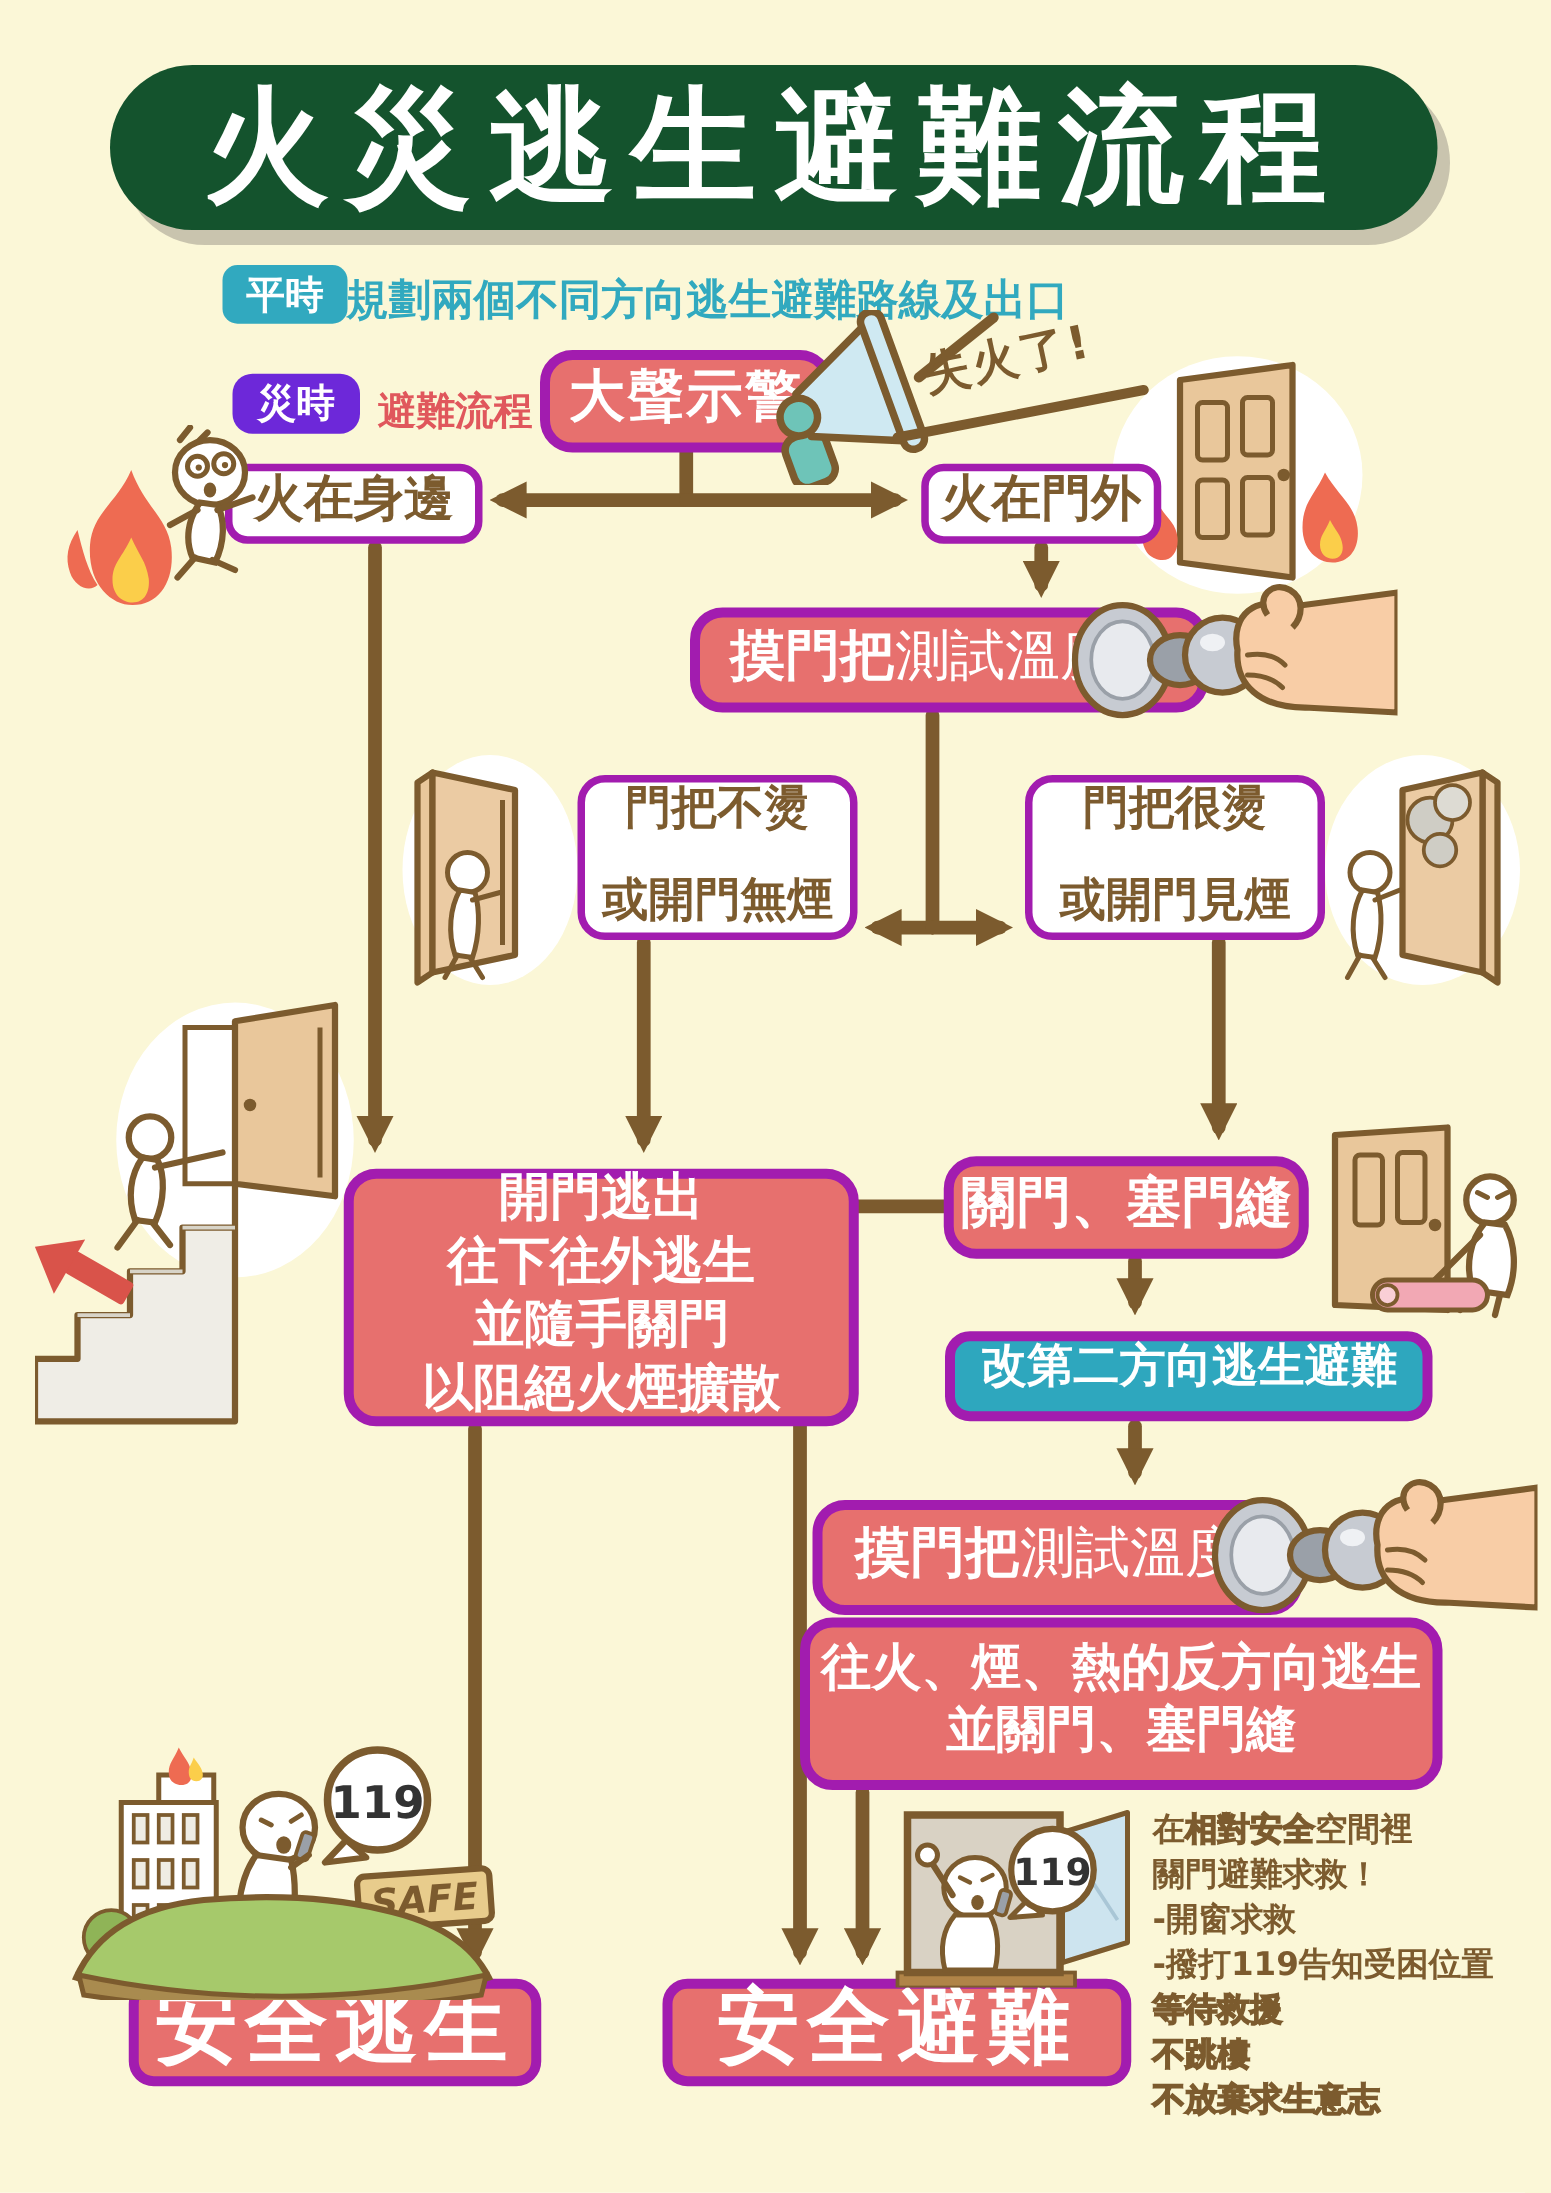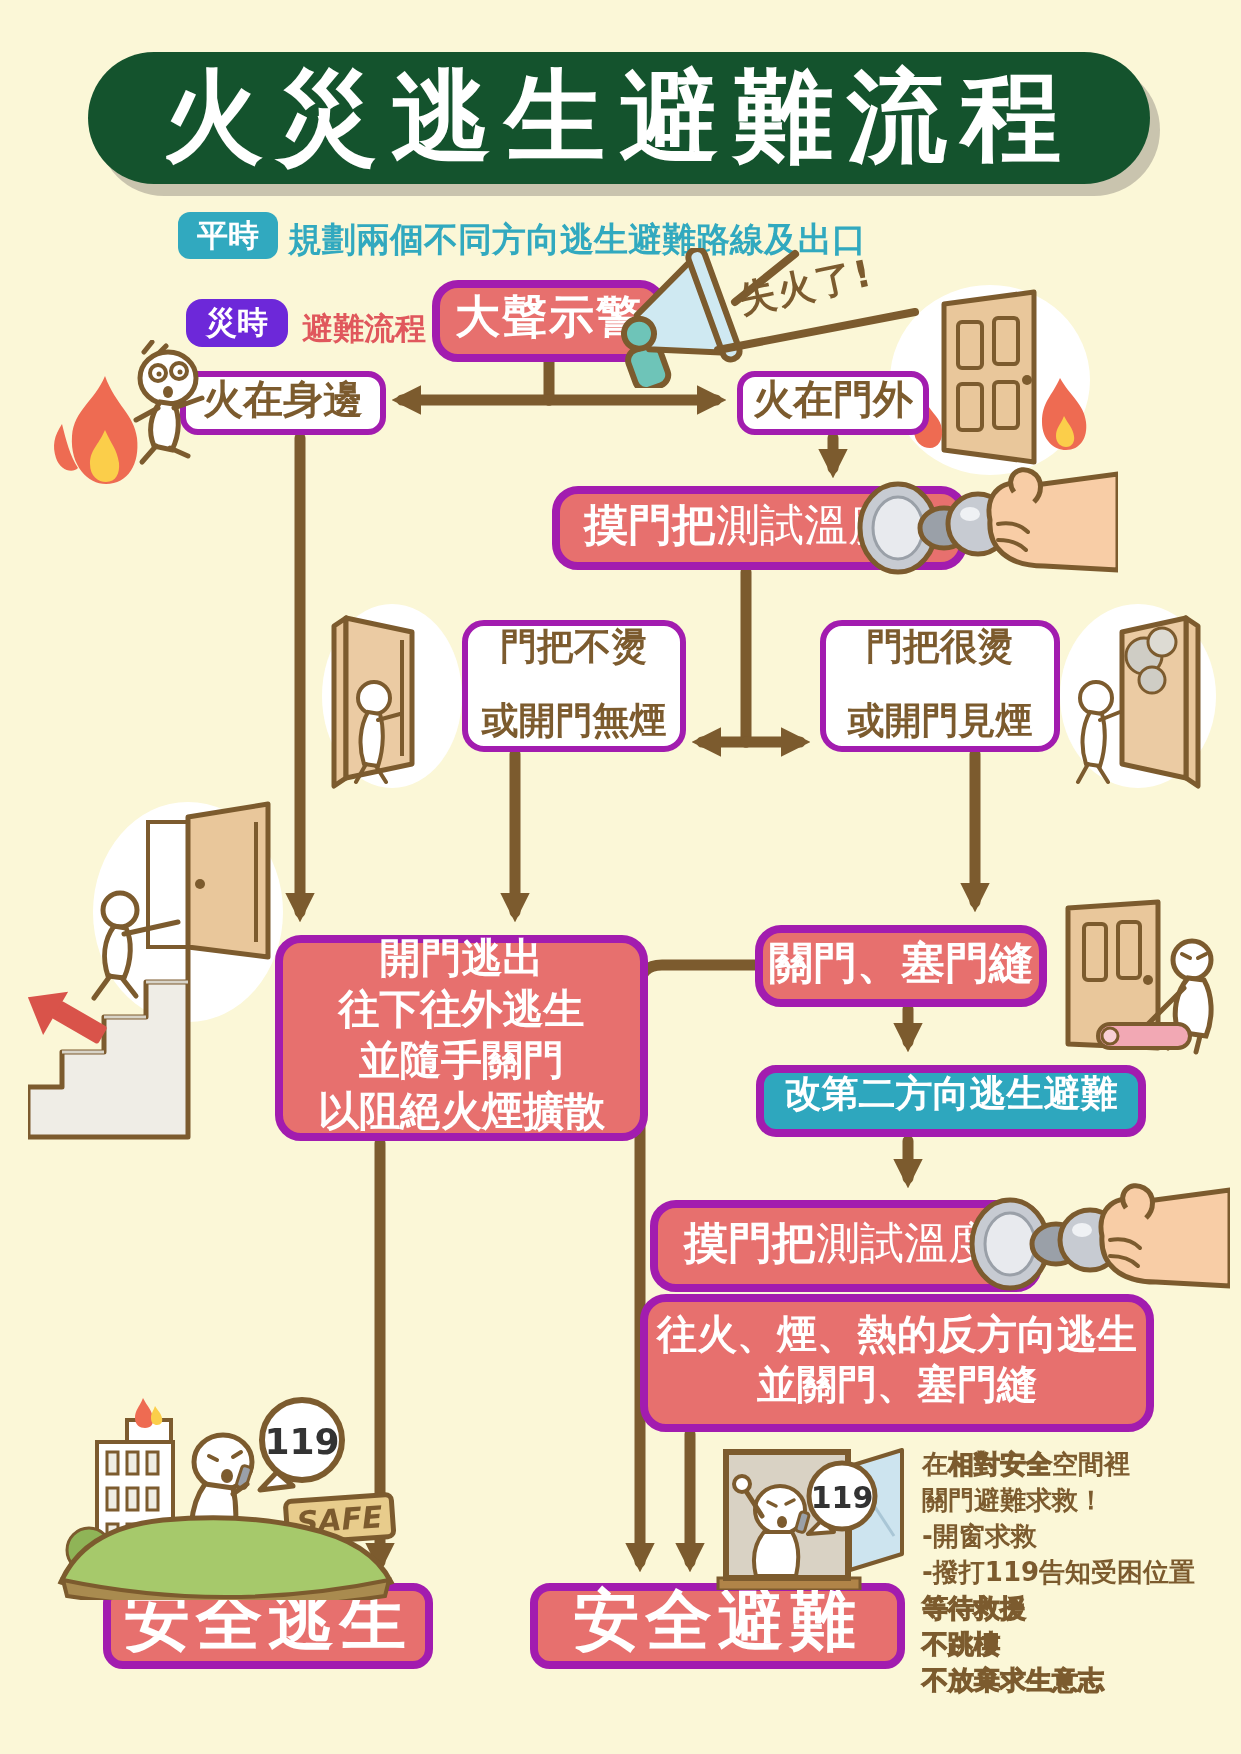--- a/index.html
+++ b/index.html
@@ -73,21 +73,21 @@
     <path d="M975,754 V902" marker-end="url(#ah)"></path>
     <path d="M757,965 H662 Q640,965 640,987 V1562" marker-end="url(#ah)"></path>
     <path d="M908,1009 V1042" marker-end="url(#ah)"></path>
     <path d="M908,1141 V1178" marker-end="url(#ah)"></path>
     <path d="M690,1434 V1562" marker-end="url(#ah)"></path>
   </svg>
 
   <div class="abs title-band" style="left:88px;top:52px;width:1062px;height:132px">火災逃生避難流程</div>
 
   <div class="abs badge teal" style="left:178px;top:212px;width:100px;height:47px">平時</div>
-  <div class="abs lead teal" style="left:288px;top:217px">規劃兩個不同方向逃生避難路線及出口</div>
+  <div class="abs lead teal" style="left:277px;top:217px">規劃兩個不同方向逃生避難路線及出口</div>
 
   <div class="abs badge red" style="left:186px;top:299px;width:102px;height:48px">災時</div>
   <div class="abs lead red" style="left:302px;top:308px">避難流程：</div>
   <div class="abs box red fs45" style="left:432px;top:280px;width:234px;height:82px">大聲示警</div>
 
   <svg class="abs illus" style="left:598px;top:248px" width="170" height="140" viewBox="0 0 170 140">
     <g transform="rotate(-20 85 75)" stroke="#7C5B2E" stroke-width="6" stroke-linejoin="round">
       <rect x="20" y="84" width="34" height="42" rx="11" fill="#6EC4B8"></rect>
       <path d="M44,52 L116,18 L116,118 L44,88 Z" fill="#CFE9F2"></path>
       <rect x="112" y="10" width="17" height="116" rx="8" fill="#CFE9F2"></rect>
@@ -173,21 +173,21 @@
     <polygon points="150,30 138,22 138,182 150,190" fill="#E9C79B" stroke="#7C5B2E" stroke-width="5" stroke-linejoin="round"></polygon>
     <polygon points="138,22 74,36 74,168 138,182" fill="#EBCBA3" stroke="#7C5B2E" stroke-width="5" stroke-linejoin="round"></polygon>
     <circle cx="96" cy="60" r="18" fill="#CFCDC5" stroke="#7C5B2E" stroke-width="3"></circle>
     <circle cx="114" cy="46" r="14" fill="#DDDBD3" stroke="#7C5B2E" stroke-width="3"></circle>
     <circle cx="104" cy="84" r="13" fill="#CFCDC5" stroke="#7C5B2E" stroke-width="3"></circle>
     <circle cx="48" cy="102" r="16" fill="#fff" stroke="#7C5B2E" stroke-width="4"></circle>
     <path d="M42,116 C34,130 32,150 38,168 L52,170 C58,152 58,132 54,118 Z" fill="#fff" stroke="#7C5B2E" stroke-width="4"></path>
     <path d="M52,124 L72,116 M40,168 L30,186 M50,170 L60,186" stroke="#7C5B2E" stroke-width="4" fill="none" stroke-linecap="round"></path>
   </svg>
 
-  <div class="abs box red escape-lines" style="left:275px;top:935px;width:373px;height:206px">
+  <div class="abs box red escape-lines" style="left:275px;top:935px;width:412px;height:206px">
     <div>開門逃出</div>
     <div>往下往外逃生</div>
     <div>並隨手關門</div>
     <div>以阻絕火煙擴散</div>
   </div>
   <svg class="abs illus-b" style="left:28px;top:792px" width="260" height="360" viewBox="0 0 260 360">
     <ellipse cx="160" cy="120" rx="95" ry="110" fill="#FFFFFF"></ellipse>
     <rect x="120" y="30" width="44" height="125" fill="#FFFFFF" stroke="#7C5B2E" stroke-width="4"></rect>
     <polygon points="160,25 240,12 240,165 160,155" fill="#E9C79B" stroke="#7C5B2E" stroke-width="5" stroke-linejoin="round"></polygon>
     <line x1="228" y1="30" x2="228" y2="150" stroke="#7C5B2E" stroke-width="4"></line>

